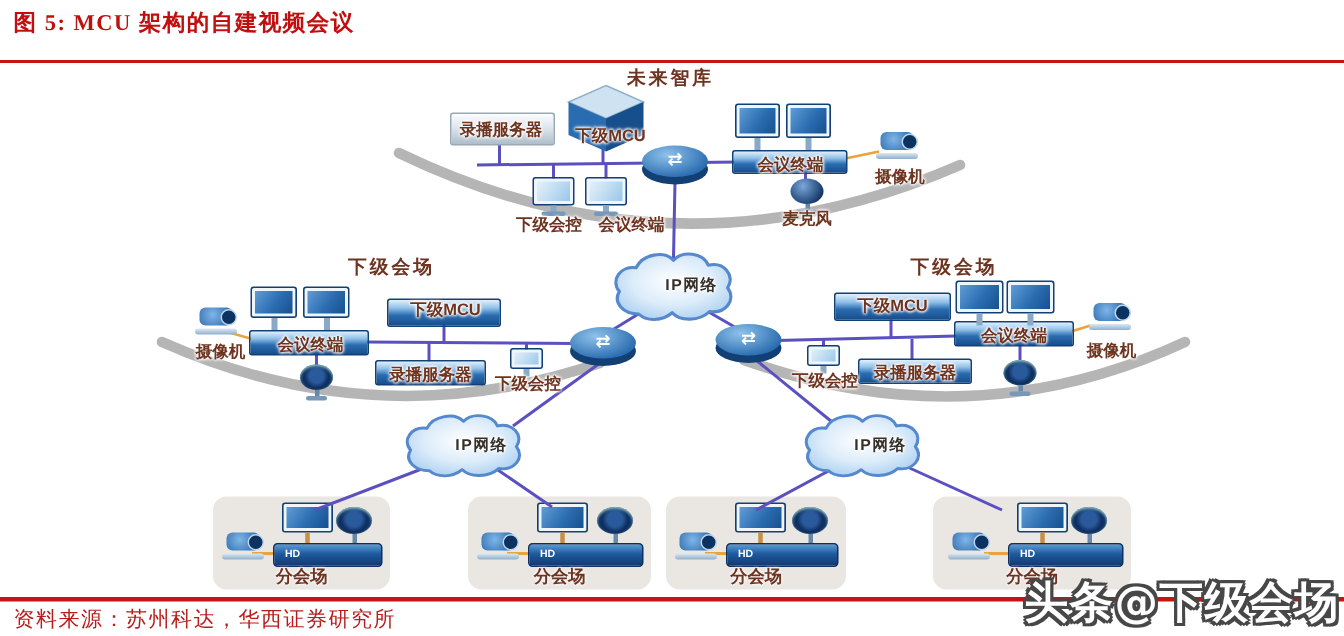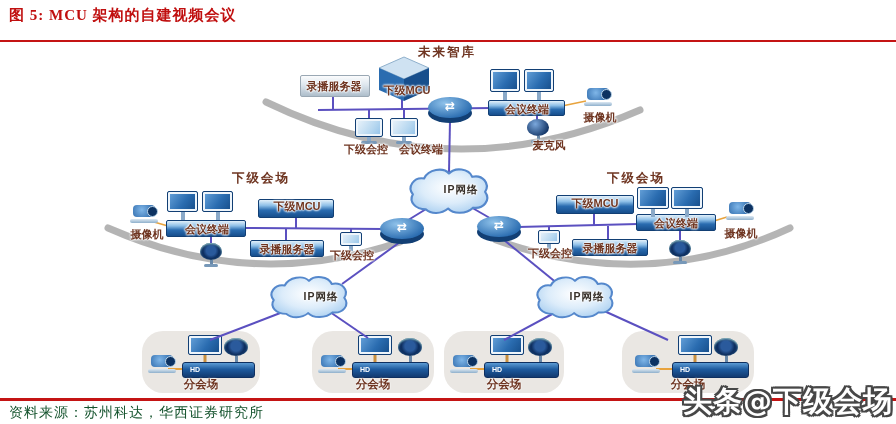--- a/index.html
+++ b/index.html
@@ -6,21 +6,21 @@
   .page{position:relative;width:896px;height:424px;background:#ffffff;overflow:hidden;
         font-family:"Liberation Sans","DejaVu Sans",sans-serif;}
 
   
   .fig-title{position:absolute;left:9px;top:6px;font:bold 15px "Liberation Serif","DejaVu Serif",serif;
              color:#c00f0f;letter-spacing:1px;white-space:nowrap;z-index:6;}
   .rule{position:absolute;left:0;width:896px;background:#c41414;z-index:1;}
   .rule-top{top:40px;height:2px;}
   .rule-bottom{top:398px;height:3px;}
   .fig-source{position:absolute;left:9px;top:404px;font:14px "Liberation Serif","DejaVu Serif",serif;
-              color:#14532d;letter-spacing:1px;white-space:nowrap;z-index:6;}
+              color:#b91c1c;letter-spacing:1px;white-space:nowrap;z-index:6;}
   .watermark{position:absolute;right:3px;top:382px;font:bold 29px "DejaVu Sans",sans-serif;
              color:#ffffff;white-space:nowrap;z-index:10;letter-spacing:1px;
              text-shadow:-2px -2px 0 #474747,2px -2px 0 #474747,-2px 2px 0 #474747,2px 2px 0 #474747,
                          -2px 0 0 #474747,2px 0 0 #474747,0 -2px 0 #474747,0 2px 0 #474747;}
 
   
   .lbl{position:absolute;transform:translateX(-50%);font:bold 11px "Liberation Sans",sans-serif;
        color:#6e3420;white-space:nowrap;z-index:5;
        text-shadow:0 0 2px #fff,0 0 2px #fff,0 0 2px #fff,0 0 3px #fff;}
   .venue-title{font-size:12.5px;letter-spacing:2px;}
@@ -64,21 +64,21 @@
   .ball-head.ringed{background:radial-gradient(circle at 50% 45%,#2a5a9c 0 32%,#0e2f60 55%,#123a70 100%);
                     box-shadow:inset 0 1px 2px #9cc;}
   .ball-stem{width:3px;height:4px;margin:0 auto;background:#6888a8;}
   .ball-base{width:14px;height:3px;margin:0 auto;border-radius:2px;background:#7798b8;}
 
   .cloud{position:absolute;z-index:4;}
   .cloud svg{position:absolute;inset:0;width:100%;height:100%;}
   .cloud .lbl{left:50%;top:34%;padding-left:24px;}
 
   
-  .sub-box{position:absolute;top:331px;height:62px;background:#eae7e3;border-radius:21px;z-index:1;}
+  .sub-box{position:absolute;top:331px;height:62px;background:#eae7e3;border-radius:9px;z-index:1;}
   .sub-mon{left:46px;top:4px;width:34px;height:20px;}
   .sub-mon .stand{height:7px;background:#c89040;width:3px;}
   .sub-cam{left:6px;top:24px;}
   .sub-spk{position:absolute;right:12px;top:7px;z-index:4;width:24px;}
   .sub-spk .ball-head{width:24px;height:18px;}
   .sub-spk .ball-stem{height:6px;}
   .sub-term{position:absolute;left:40px;right:5px;top:31px;height:14px;border-radius:3px;z-index:3;
             background:linear-gradient(180deg,#5b9bd4 0%,#1d5a9e 45%,#123a70 100%);border:1px solid #0e2f60;}
   .hd{position:absolute;left:7px;top:3px;font:bold 7px "Liberation Sans",sans-serif;color:#fff;}
   .sub-wire{position:absolute;top:37px;left:26px;width:16px;height:2px;background:#e8a33d;z-index:2;}
@@ -182,21 +182,21 @@
         <div class="stand"></div>
     </div>
     <div class="slab slab-blue" style="left:488px;top:100px;width:75px;height:14px"></div>
     <span class="lbl" style="left:527px;top:102px">会议终端</span>
 
     <div class="ball" style="left:527px;top:119px">
       <div class="ball-head"></div>
         <div class="ball-stem"></div>
         <div class="ball-base"></div>
     </div>
-    <span class="lbl" style="left:549px;top:138px">麦克风</span>
+    <span class="lbl" style="left:538px;top:138px">麦克风</span>
 
     <div class="cam" style="left:584px;top:88px">
       <div class="cam-body">
           <div class="cam-lens"></div>
         </div>
         <div class="cam-base"></div>
     </div>
     <span class="lbl" style="left:600px;top:110px">摄像机</span>
 
     <div class="cloud" style="left:406px;top:166px;width:86px;height:50px">

